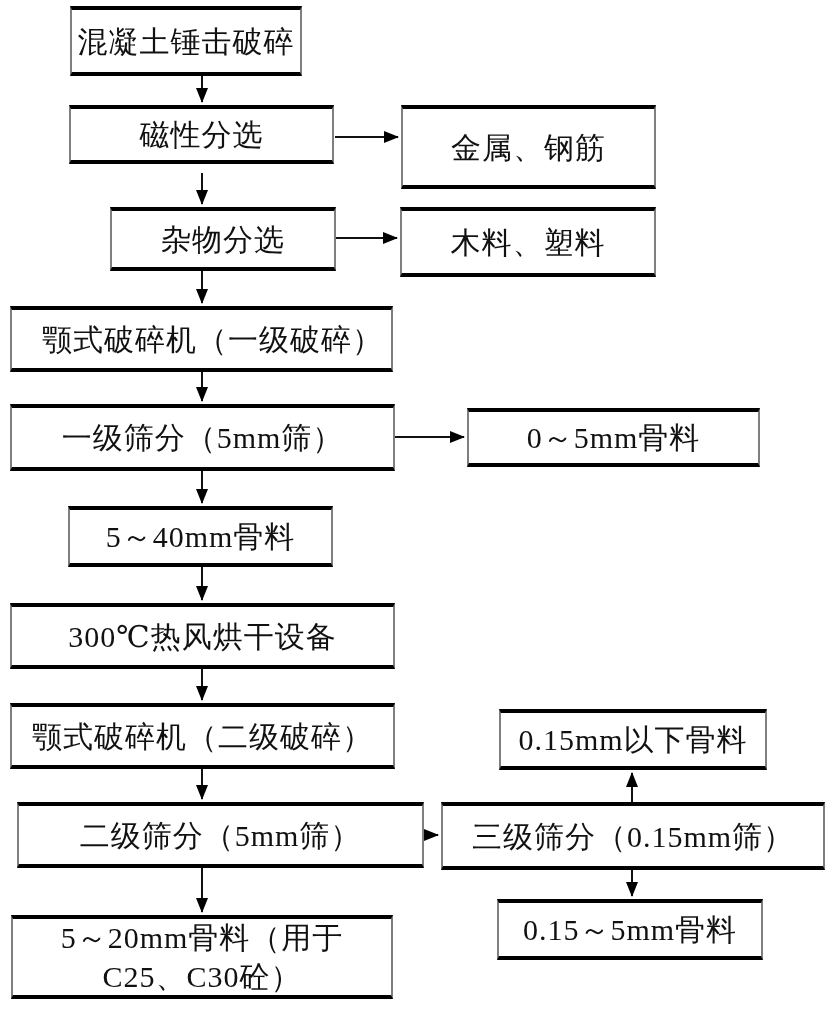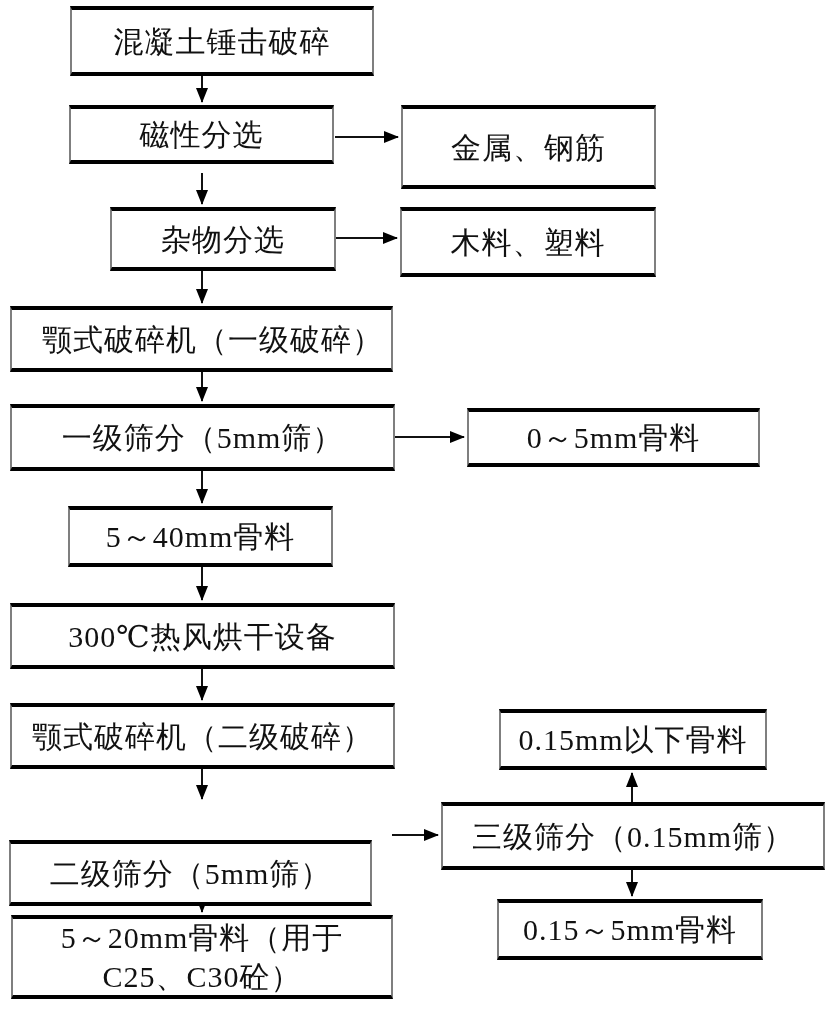--- a/index.html
+++ b/index.html
@@ -34,33 +34,33 @@
     align-items: center;
     justify-content: center;
     text-align: center;
     color: #111111;
     font-size: 30px;
     letter-spacing: 1px;
     line-height: 1.3;
     white-space: pre-line;
   }
   
-  .n-crush          { left: 70px;  top: 6px;   width: 304px; height: 70px; font-family: Liberation Serif, serif; }
+  .n-crush          { left: 70px;  top: 6px;   width: 232px; height: 70px; font-family: Liberation Serif, serif; }
   .n-magnetic       { left: 69px;  top: 105px; width: 265px; height: 59px; }
   .n-metal          { left: 401px; top: 105px; width: 255px; height: 84px; }
   .n-impurity       { left: 66px;  top: 207px; width: 226px; height: 64px; margin-left: 44px; }
   .n-wood           { left: 400px; top: 207px; width: 256px; height: 70px; }
   .n-jaw-primary    { left: 10px;  top: 306px; width: 383px; height: 66px; padding-left: 22px; }
   .n-sieve-primary  { left: 10px;  top: 404px; width: 385px; height: 67px; }
   .n-agg-0-5        { left: 467px; top: 408px; width: 293px; height: 59px; text-align: center; }
   .n-agg-5-40       { left: 68px;  top: 506px; width: 265px; height: 61px; }
   .n-dryer          { left: 10px;  top: 603px; width: 385px; height: 66px; }
   .n-jaw-secondary  { left: 10px;  top: 703px; width: 385px; height: 66px; }
   .n-agg-below-015  { left: 499px; top: 709px; width: 268px; height: 61px; }
-  .n-sieve-secondary{ left: 9px;  top: 802px; width: 363px; height: 66px; margin-top: 38px; }
+  .n-sieve-secondary{ left: 17px;  top: 802px; width: 407px; height: 66px; }
   .n-sieve-tertiary { left: 441px; top: 802px; width: 384px; height: 68px; }
   .n-agg-5-20       { left: 11px;  top: 915px; width: 382px; height: 84px; }
   .n-agg-015-5      { left: 497px; top: 899px; width: 266px; height: 61px; }
 </style>
 </head>
 <body>
 
 <div id="canvas">
 
   <svg id="arrows" width="831" height="1011" viewBox="0 0 831 1011" xmlns="http://www.w3.org/2000/svg">

